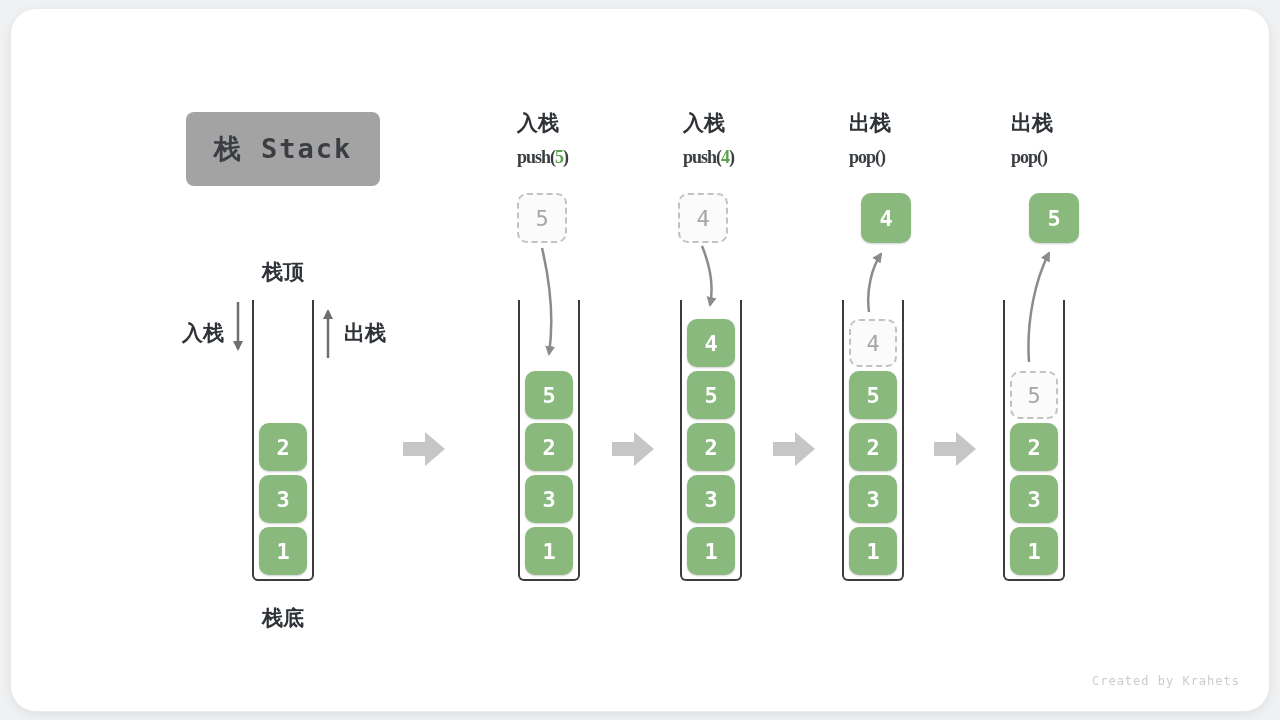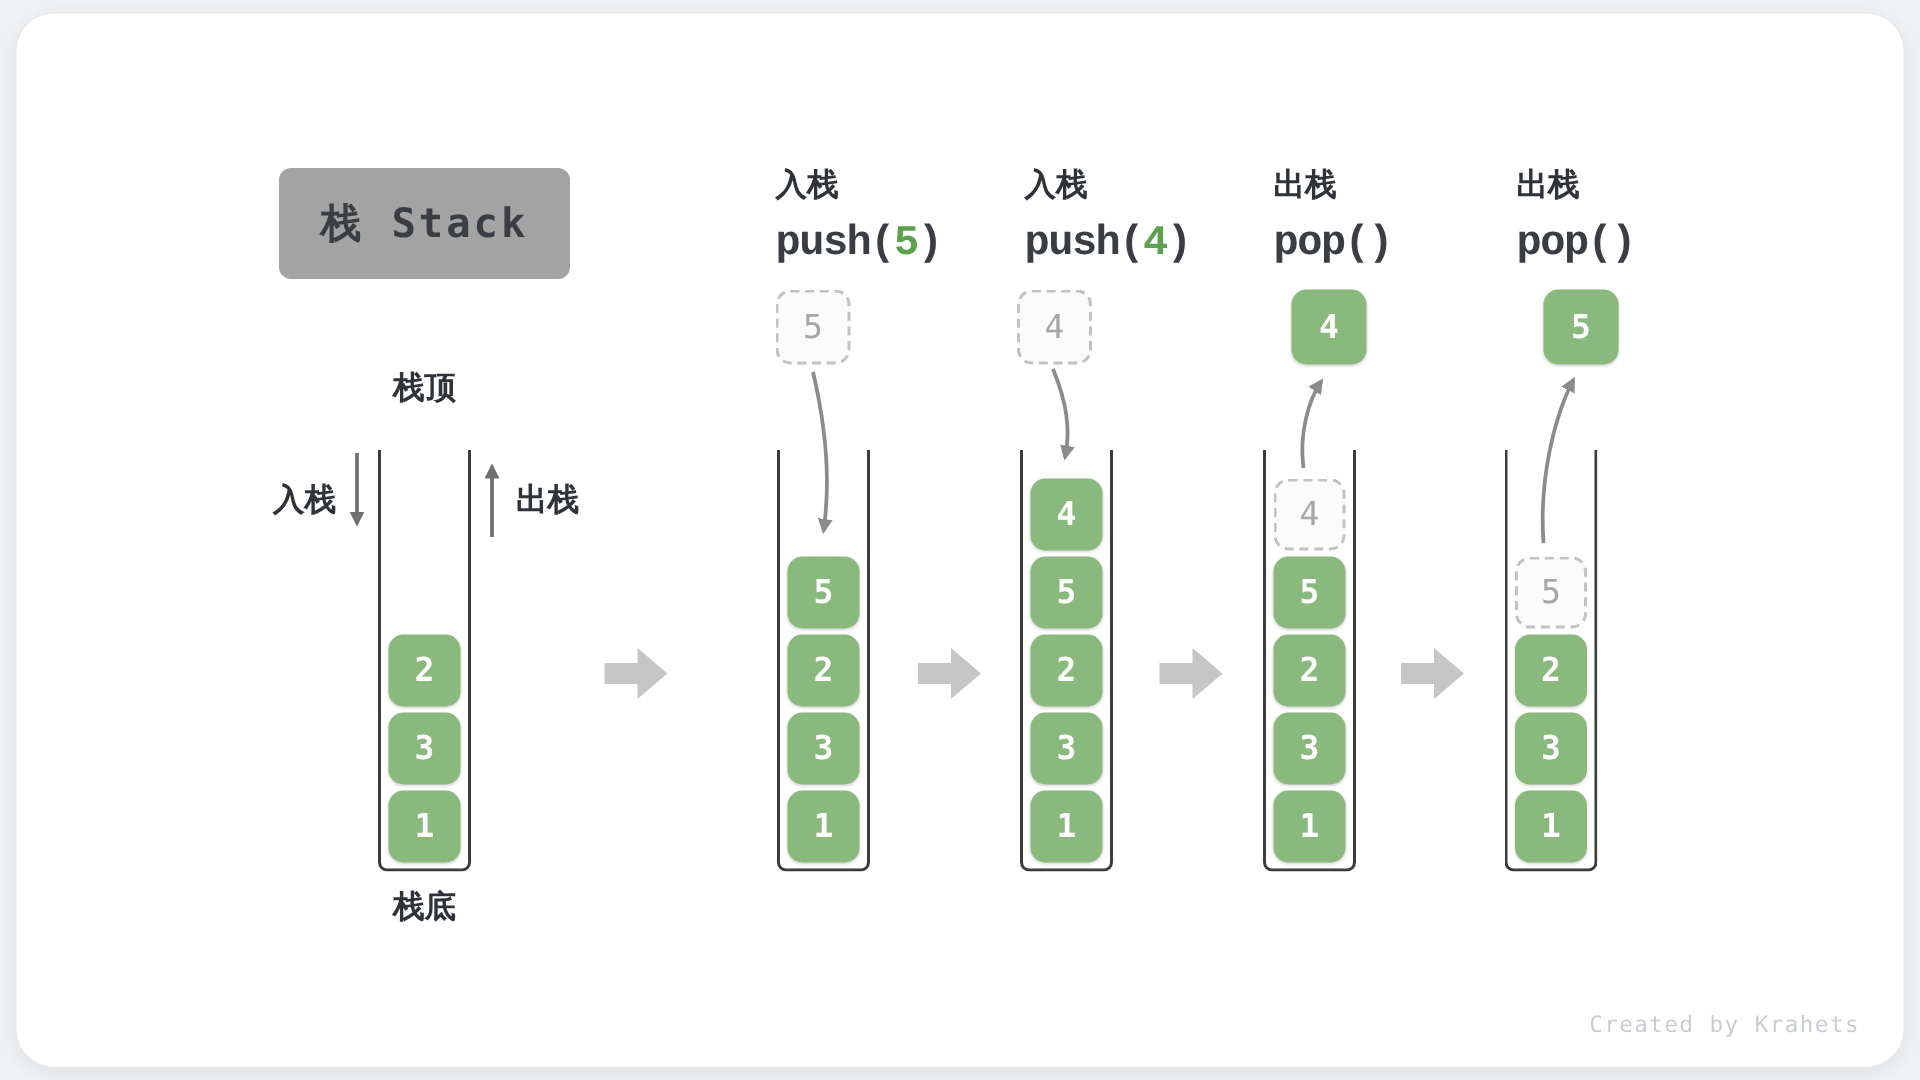--- a/index.html
+++ b/index.html
@@ -26,22 +26,22 @@
   .title-box{
     position:absolute;left:186px;top:112px;width:194px;height:74px;
     background:#a3a3a3;border-radius:8px;
     display:flex;align-items:center;justify-content:center;
     font-family:"DejaVu Sans Mono",monospace;
     font-size:27px;font-weight:600;letter-spacing:2px;color:#3a3e42;
   }
   .op{position:absolute;top:109px;}
   .op-cn{font-size:21px;font-weight:600;color:var(--ink);margin-bottom:10px;}
   .op-code{
-    font-family:Liberation Mono, monospace;
-    font-size:28px;font-weight:600;color:#3a3e42;letter-spacing:-1px;
+    font-family:Liberation Serif, serif;
+    font-size:18px;font-weight:600;color:#3a3e42;letter-spacing:-1px;
   }
   .op-code .arg{color:var(--accent-green);font-weight:700;}
   .float-box{
     position:absolute;top:193px;width:50px;height:50px;border-radius:10px;
     display:flex;align-items:center;justify-content:center;
     font-family:"DejaVu Sans Mono",monospace;font-size:22px;
   }
   .float-box.solid{background:var(--element-green);color:#fff;font-weight:700;
     box-shadow:0 1px 2px rgba(0,0,0,.18);}
   .float-box.ghost{background:#fbfbfb;border:2px dashed #c2c2c2;color:var(--ghost-gray);font-weight:500;}
@@ -57,25 +57,25 @@
     display:flex;align-items:center;justify-content:center;
     font-family:"DejaVu Sans Mono",monospace;font-size:22px;font-weight:700;
     box-shadow:0 1px 2px rgba(0,0,0,.18);
   }
   .cell.ghost{
     background:#fbfbfb;border:2px dashed #c2c2c2;color:var(--ghost-gray);
     font-weight:500;box-shadow:none;
   }
   .slot4{top:19px}.slot3{top:71px}.slot2{top:123px}.slot1{top:175px}.slot0{top:227px}
   .lbl{position:absolute;font-size:21px;font-weight:700;color:var(--ink);}
-  .lbl.center{width:62px;text-align:center;}
+  .lbl.center{width:62px;text-align:center;margin-top:14px;}
   .overlay{position:absolute;left:0;top:0;pointer-events:none;}
   .footer{
     position:absolute;right:40px;top:674px;
-    font-family:"DejaVu Sans Mono",monospace;font-size:15px;letter-spacing:1px;
+    font-family:"DejaVu Sans Mono",monospace;font-size:12px;letter-spacing:1px;
     color:#c9cdd0;
   }
 </style>
 </head>
 <body>
 
 <div class="card"></div>
 
 <div class="title-box">栈 Stack</div>
 

